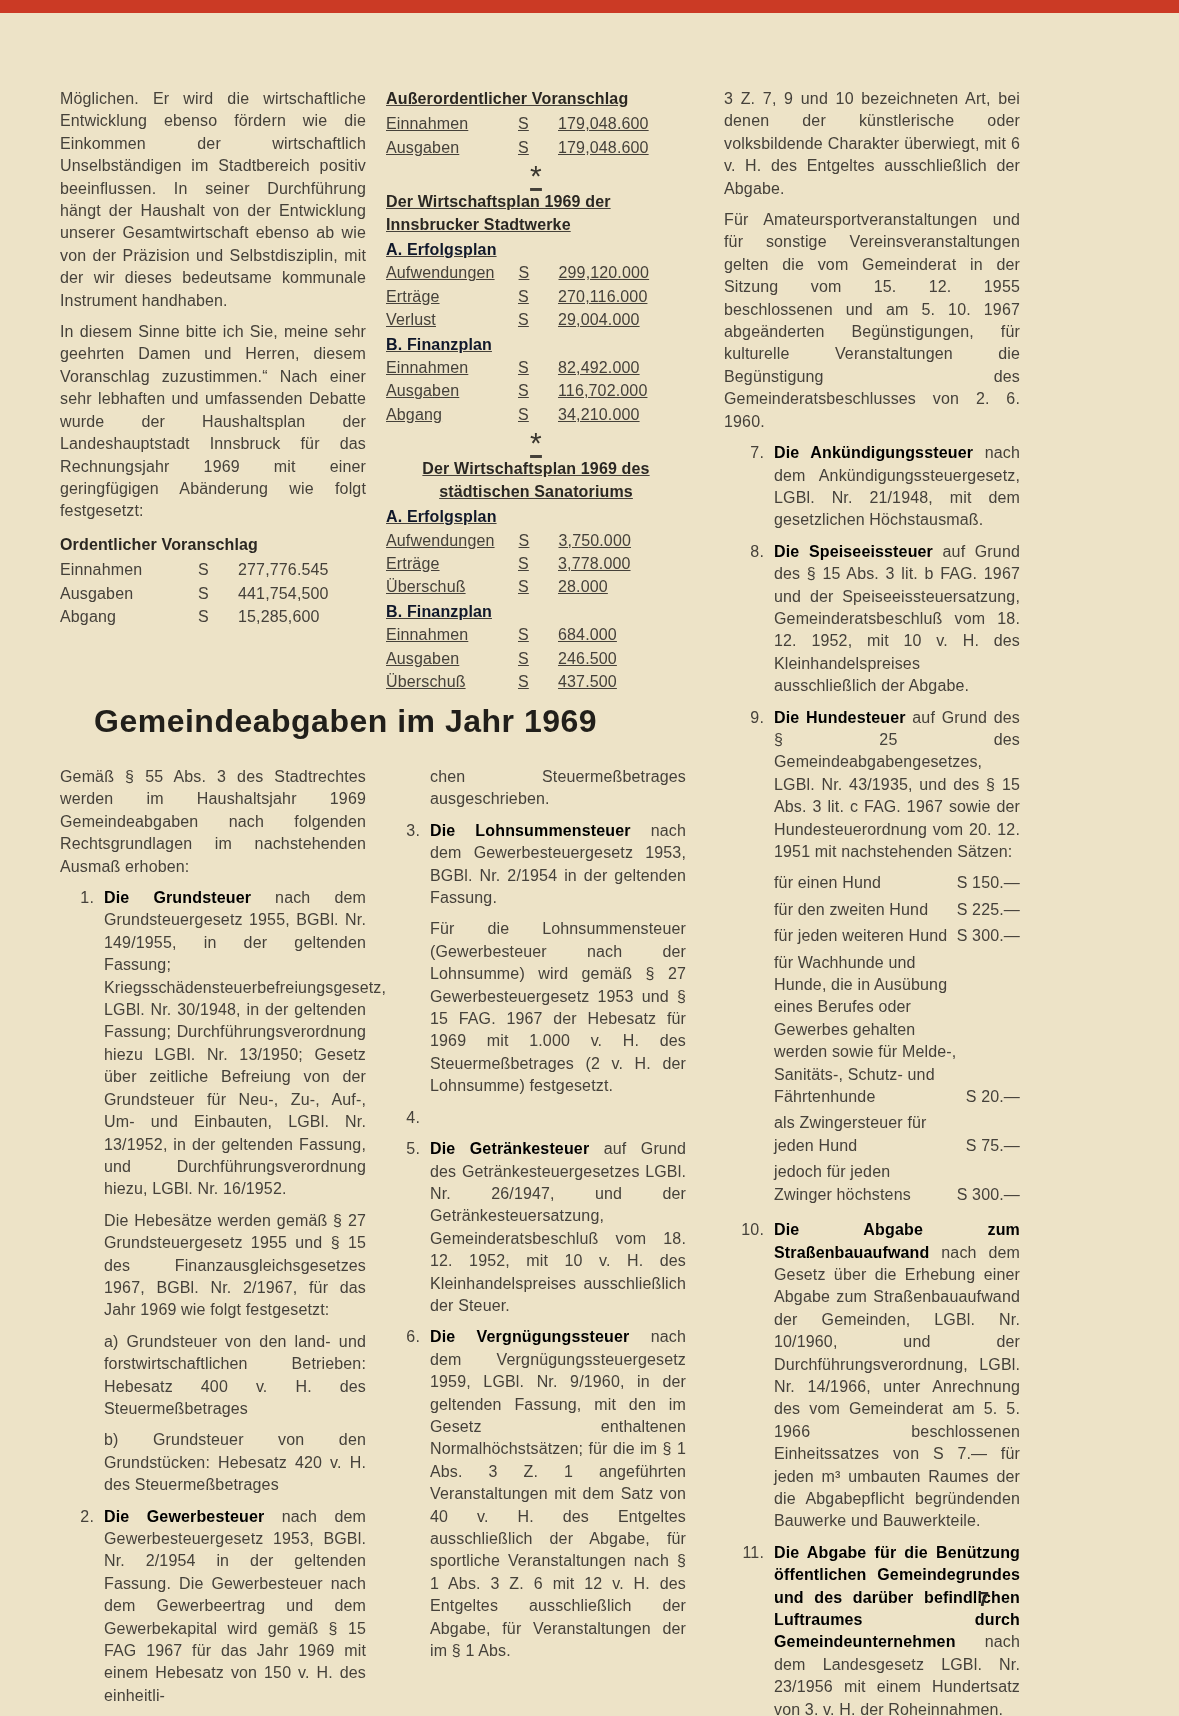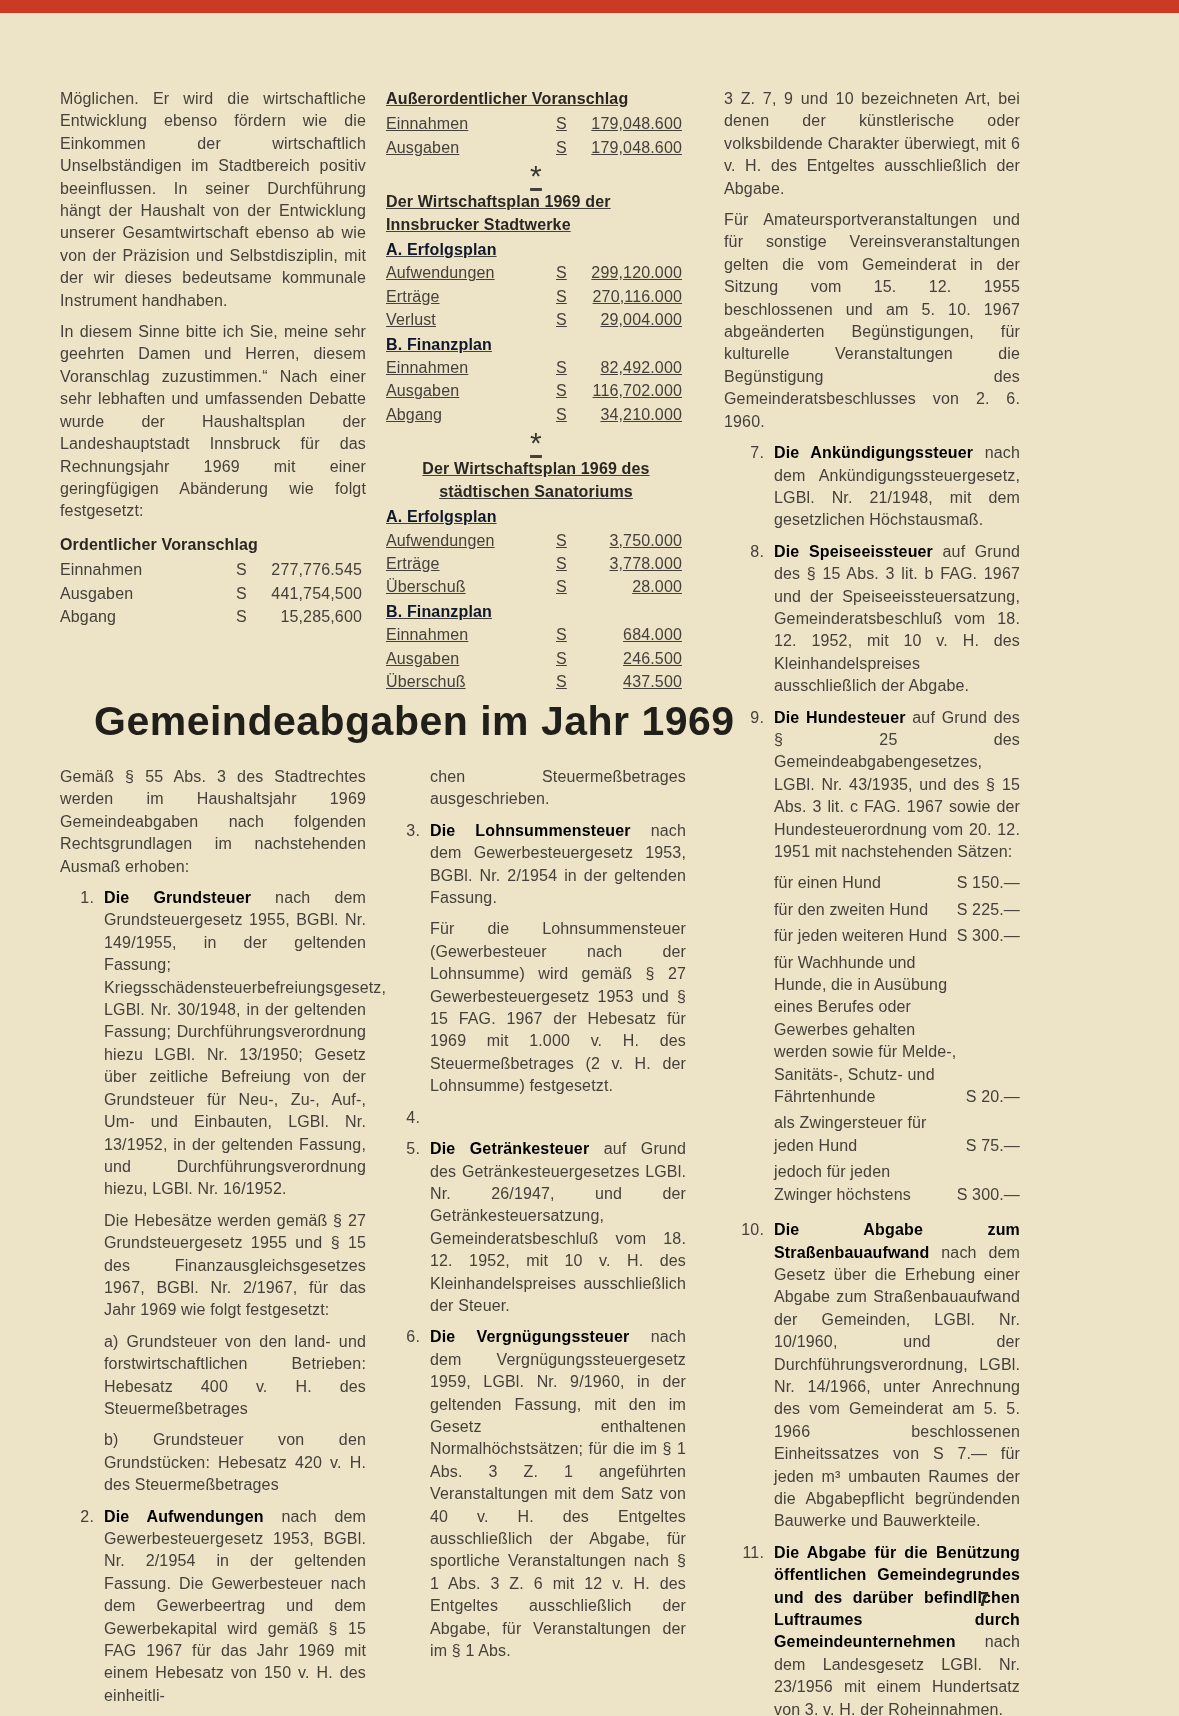--- a/index.html
+++ b/index.html
@@ -20,28 +20,28 @@
   }
   p { margin:0 0 9px 0; }
   b, .bold { font-weight:bold; color:#000000; }
   .plan-head {
     font-weight:bold; color:#2a2722;
     text-align:left;
     margin:11px 0 3px 0;
   }
   .plan-head.first { margin-top:0; }
   .sub-head { font-weight:bold; color:#0f172a; text-align:left; margin:2px 0 1px 0; }
-  .row { display:flex; align-items:flex-end; margin:0 4px 1px 0; }
+  .row { display:flex; align-items:flex-end; margin:0 18px 1px 0;gap:24px; }
   .row .lbl { flex:1; text-align:left; }
   .row .cur { width:16px; text-align:left; }
-  .row .amt { width:110px; text-align:right; white-space:nowrap; }
+  .row .amt { width:110px; text-align:left; white-space:nowrap; }
   .sep { text-align:center; font-size:30px; line-height:26px; margin:4px 0 2px 0; color:#3a372f; }
   .section-title {
     position:absolute; left:94px; top:698px;
-    font-size:41px; line-height:46px;
+    font-size:32px; line-height:46px;
     font-weight:bold; color:#211f1a;
     letter-spacing:0.5px;
     white-space:nowrap;
   }
   .item { display:flex; margin:0 0 9px 0; }
   .item .num { flex:0 0 44px; padding-right:10px; box-sizing:border-box; text-align:right; }
   .col3 .item .num { flex:0 0 50px; }
   .item .body { flex:1; min-width:0; }
   .item .body p:last-child { margin-bottom:0; }
   .hang { }
@@ -170,21 +170,21 @@
     <div class="body">
       <p><b>Die Grundsteuer</b><span> nach dem Grundsteuergesetz 1955, BGBl. Nr. 149/1955, in der geltenden Fassung; Kriegsschädensteuerbefreiungsgesetz, LGBl. Nr. 30/1948, in der geltenden Fassung; Durchführungsverordnung hiezu LGBl. Nr. 13/1950; Gesetz über zeitliche Befreiung von der Grundsteuer für Neu-, Zu-, Auf-, Um- und Einbauten, LGBl. Nr. 13/1952, in der geltenden Fassung, und Durchführungsverordnung hiezu, LGBl. Nr. 16/1952.</span></p>
       <p>Die Hebesätze werden gemäß § 27 Grundsteuergesetz 1955 und § 15 des Finanzausgleichsgesetzes 1967, BGBl. Nr. 2/1967, für das Jahr 1969 wie folgt festgesetzt:</p>
       <p>a) Grundsteuer von den land- und forstwirtschaftlichen Betrieben: Hebesatz 400 v. H. des Steuermeßbetrages</p>
       <p>b) Grundsteuer von den Grundstücken: Hebesatz 420 v. H. des Steuermeßbetrages</p>
     </div>
   </div>
   <div class="item">
     <div class="num">2.</div>
     <div class="body">
-      <p><b>Die Aufwendungen</b><span> nach dem Gewerbesteuergesetz 1953, BGBl. Nr. 2/1954 in der geltenden Fassung. Die Gewerbesteuer nach dem Gewerbeertrag und dem Gewerbekapital wird gemäß § 15 FAG 1967 für das Jahr 1969 mit einem Hebesatz von 150 v. H. des einheitli-</span></p>
+      <p><b>Die Gewerbesteuer</b><span> nach dem Gewerbesteuergesetz 1953, BGBl. Nr. 2/1954 in der geltenden Fassung. Die Gewerbesteuer nach dem Gewerbeertrag und dem Gewerbekapital wird gemäß § 15 FAG 1967 für das Jahr 1969 mit einem Hebesatz von 150 v. H. des einheitli-</span></p>
     </div>
   </div>
 </div>
 
 <div class="col" style="left:386px; top:766px; width:300px;">
   <p class="hang" style="margin-left:44px;">chen Steuermeßbetrages ausgeschrieben.</p>
   <div class="item">
     <div class="num">3.</div>
     <div class="body">
       <p><b>Die Lohnsummensteuer</b><span> nach dem Gewerbesteuergesetz 1953, BGBl. Nr. 2/1954 in der geltenden Fassung.</span></p>

